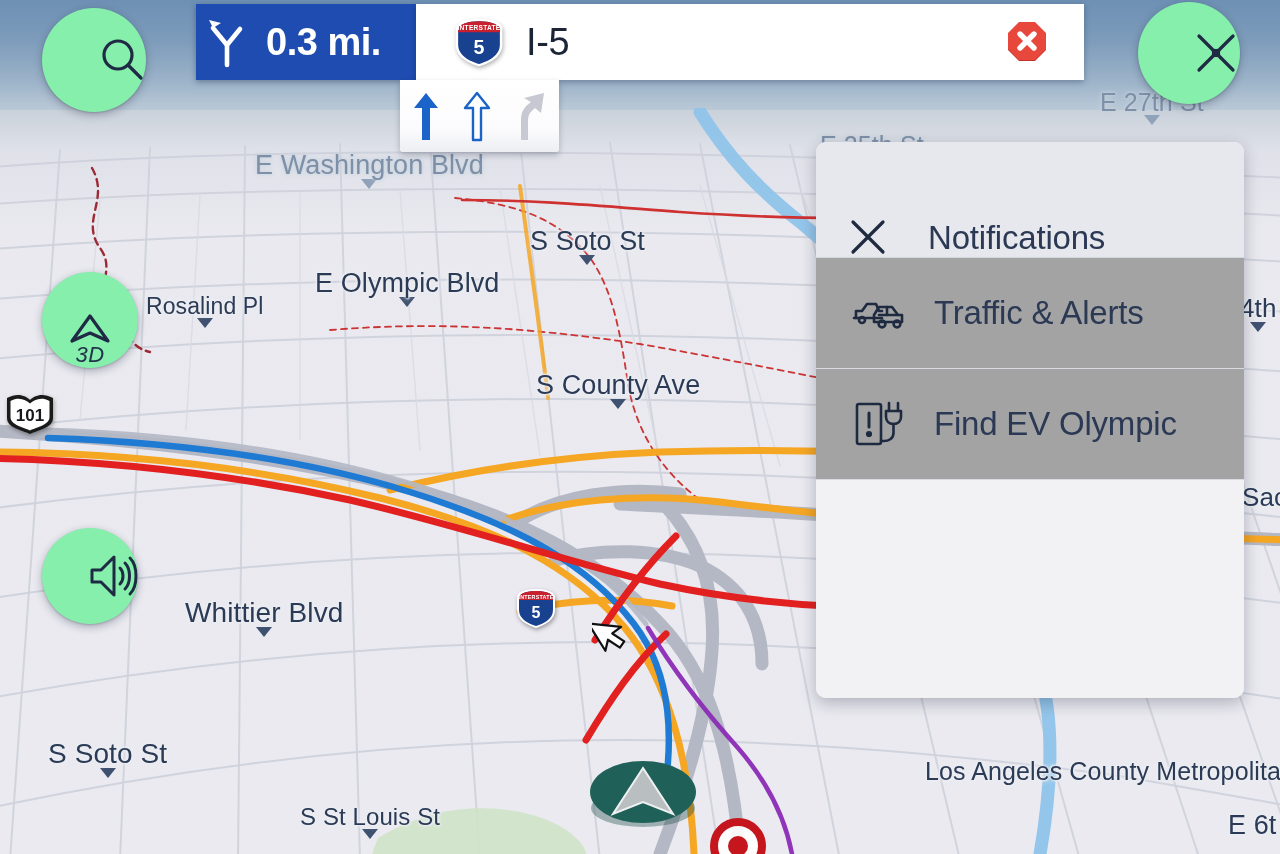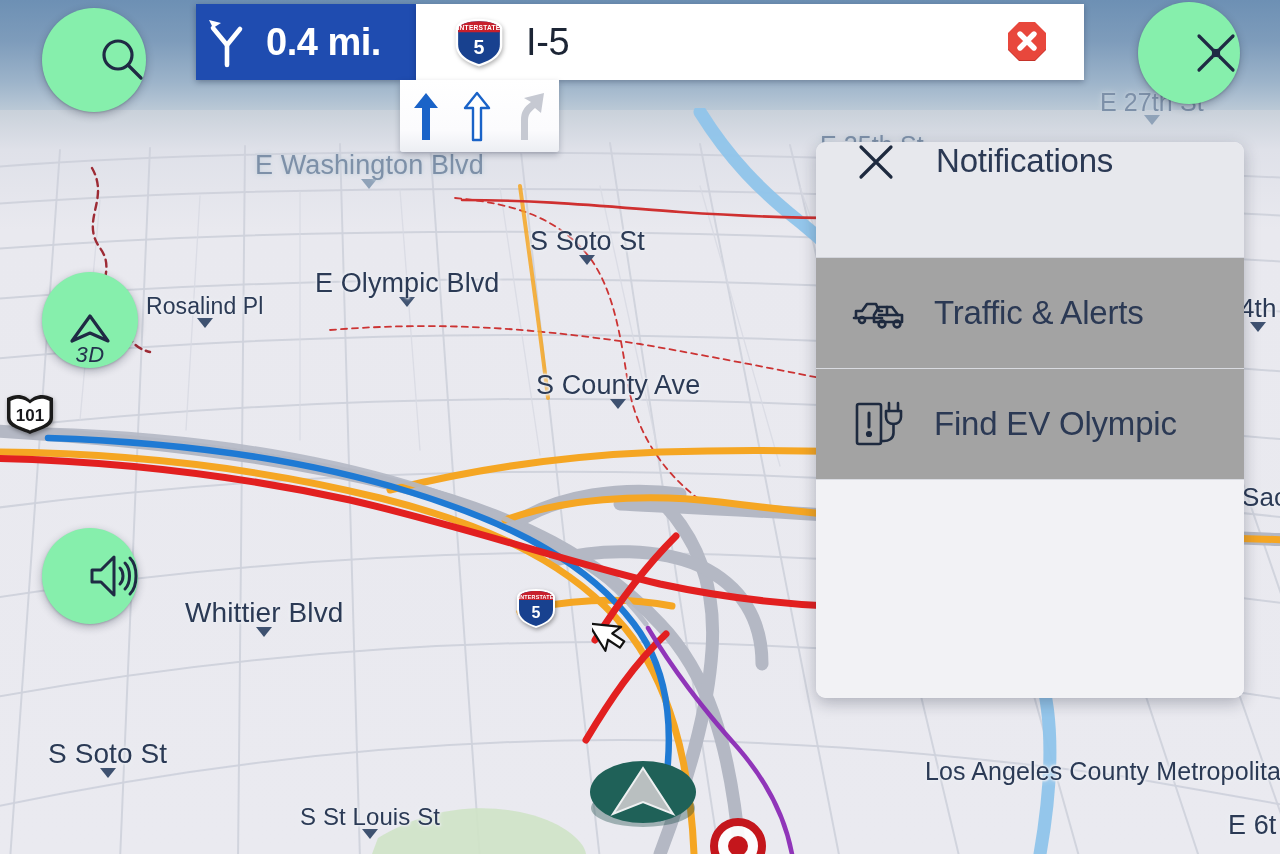--- a/index.html
+++ b/index.html
@@ -95,21 +95,21 @@
 
   
   #notif {
     position: absolute; left: 816px; top: 142px; width: 428px; height: 556px;
     background: #f4f4f7; border-radius: 10px;
     box-shadow: 0 5px 16px rgba(20,30,50,.28);
     overflow: hidden; display: flex; flex-direction: column;
   }
   #notif-header {
     height: 116px; background: #e7e8ed;
-    display: flex; align-items: flex-start; padding-left: 40px;
+    display: flex; align-items: flex-end; padding-left: 32px;
     border-bottom: 1px solid #d3d5dc; flex: 0 0 auto; cursor: pointer;
   }
   #notif-header .title {
     font-size: 33px; color: #2b3954; margin-left: 40px; letter-spacing: -.2px;
   }
   .notif-item {
     height: 111px; display: flex; align-items: center; padding-left: 36px;
     border-bottom: 1px solid #d9dbe1; background: #a3a3a3; cursor: pointer;
   }
   .notif-item .label {
@@ -304,21 +304,21 @@
   </div>
 
   <div id="maneuver">
     <svg width="62" height="62" viewBox="0 0 62 62">
       <g fill="none" stroke="#ffffff" stroke-width="4.6" stroke-linecap="round" stroke-linejoin="round">
         <path d="M31 54 L31 34 L44 18"></path>
         <path d="M31 34 L17 17"></path>
       </g>
       <path d="M17 17 L13 9 L25 12 Z" fill="#ffffff"></path>
     </svg>
-    <span class="dist">0.4 mi.</span>
+    <span class="dist">0.3 mi.</span>
   </div>
 
   <div id="roadbar">
     <svg width="54" height="54" viewBox="0 0 44 44" style="margin-left:36px;filter:drop-shadow(1px 2px 2px rgba(0,0,0,.3));">
       <path d="M22 3 C 32 3, 41 6, 41 11 L41 24 C 41 34, 31 39, 22 42 C 13 39, 3 34, 3 24 L3 11 C 3 6, 12 3, 22 3 Z" fill="#ffffff"></path>
       <path d="M22 5 C 31 5, 39 7.6, 39 11.6 L39 24 C 39 33, 30 37.4, 22 40 C 14 37.4, 5 33, 5 24 L5 11.6 C 5 7.6, 13 5, 22 5 Z" fill="#18418f"></path>
       <path d="M22 5 C 31 5, 39 7.6, 39 11.6 L39 14 L5 14 L5 11.6 C 5 7.6, 13 5, 22 5 Z" fill="#c8202c"></path>
       <text x="22" y="12.6" text-anchor="middle" font-family="Liberation Sans, sans-serif" font-size="5.4" font-weight="bold" fill="#ffffff" letter-spacing=".2">INTERSTATE</text>
       <text x="22" y="32" text-anchor="middle" font-family="Liberation Sans, sans-serif" font-size="16" font-weight="bold" fill="#ffffff">5</text>
     </svg>

